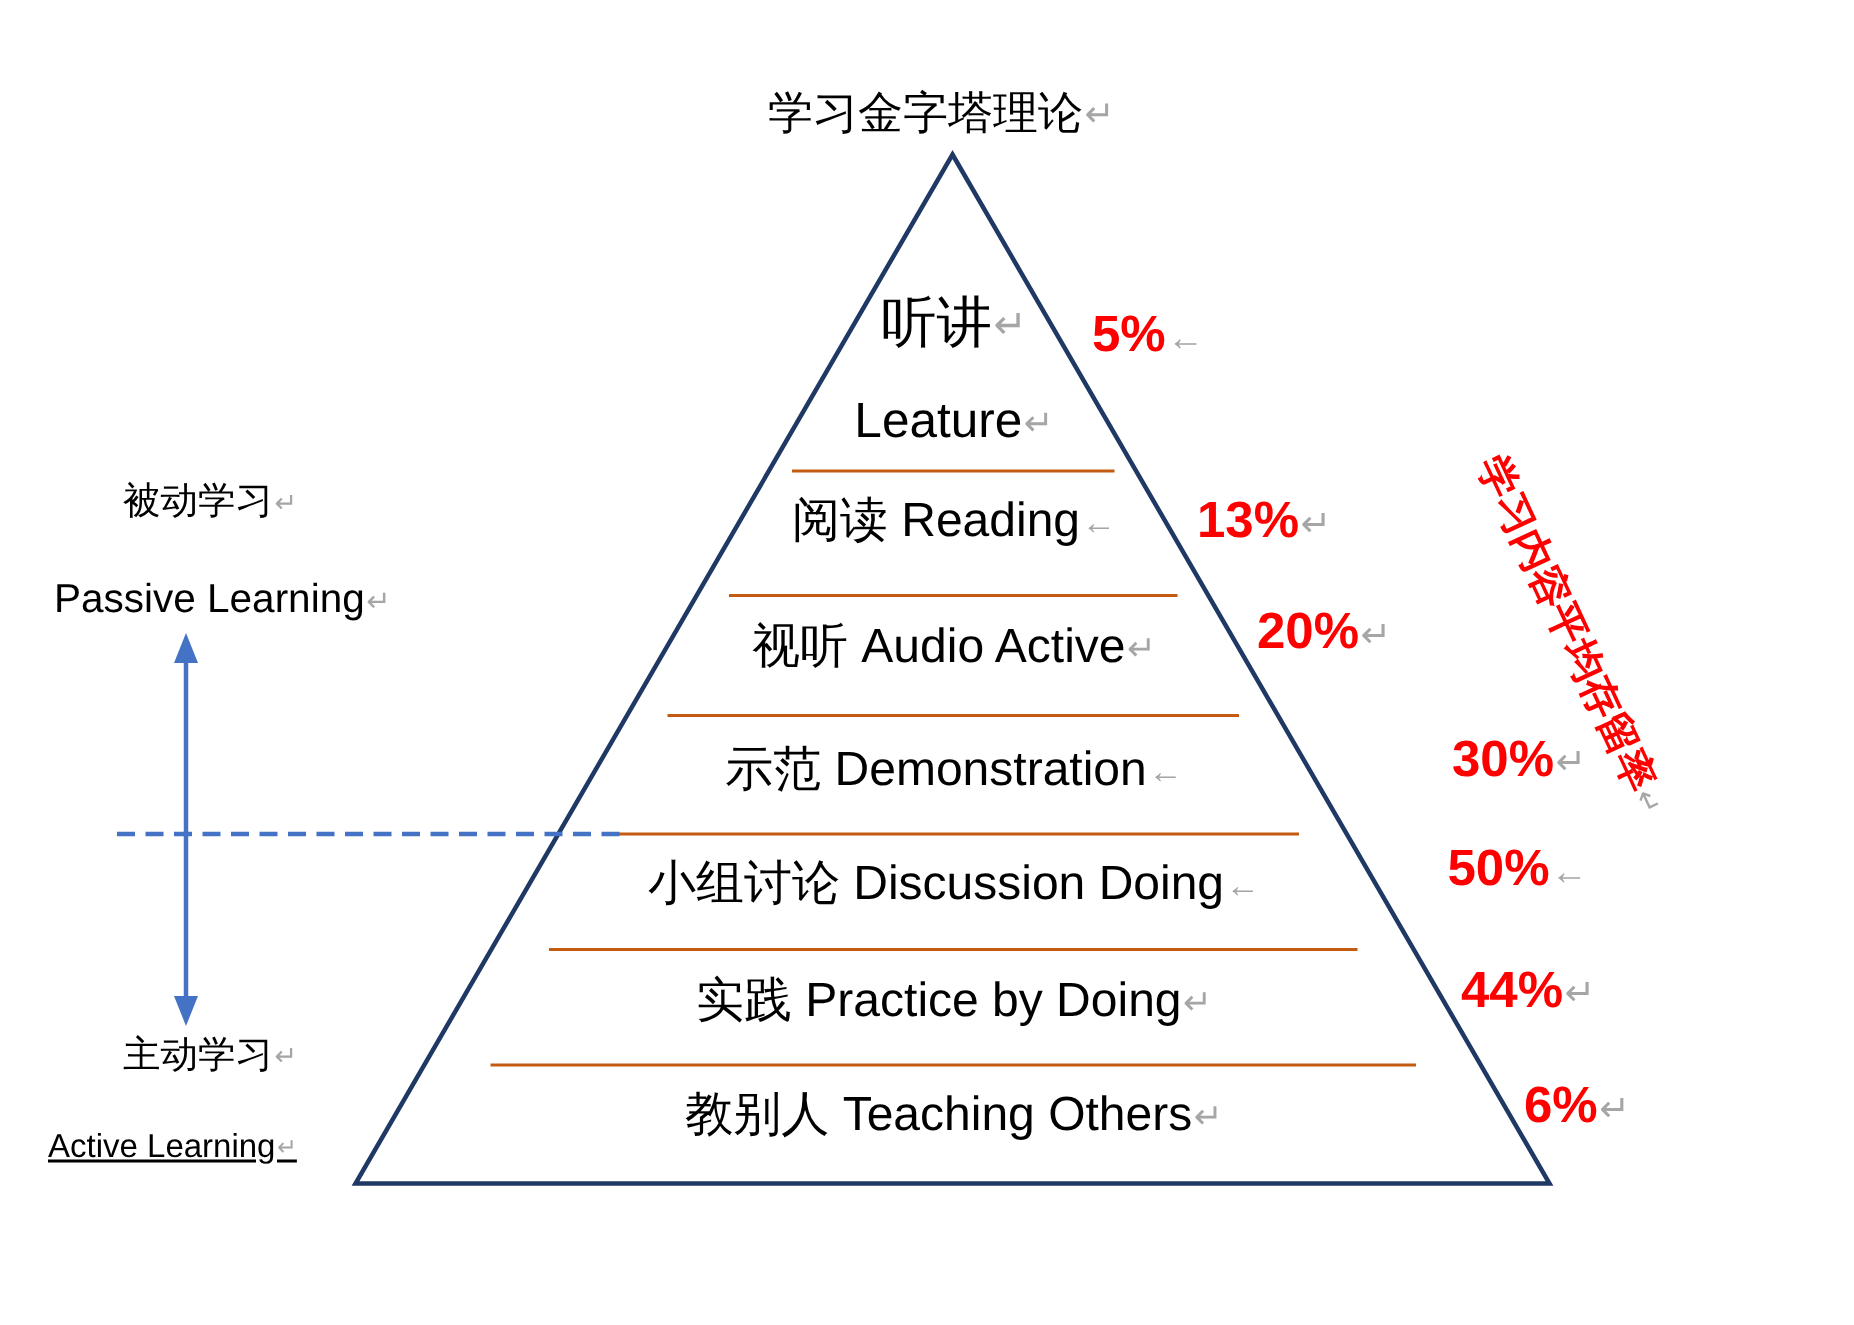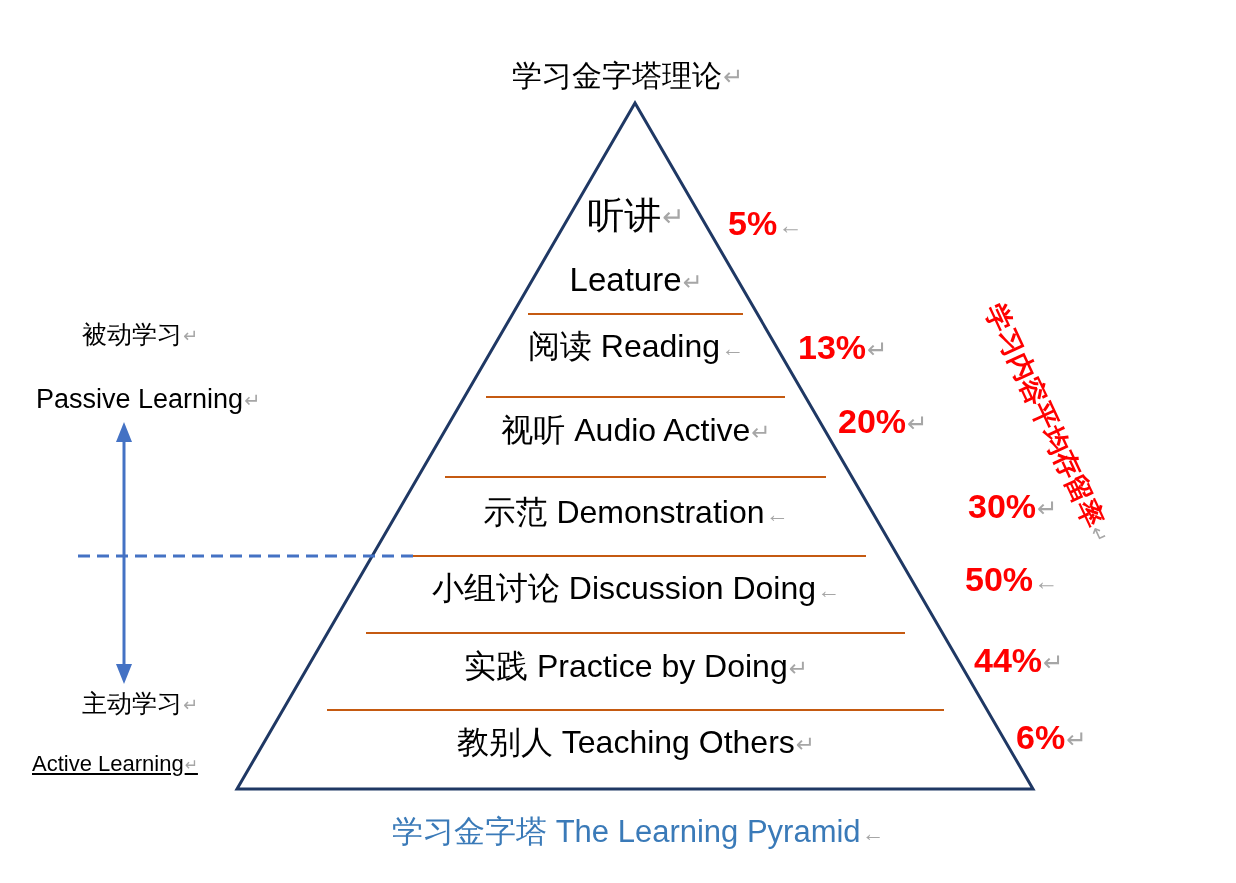--- a/index.html
+++ b/index.html
@@ -168,15 +168,14 @@
   <div class="txt retention"><span>学习内容平均存留率</span><span class="ret">↵</span></div>
 
   <div class="txt side-label lbl-passive-cn"><span>被动学习</span><span class="ret">↵</span></div>
 
   <div class="txt side-label lbl-passive-en"><span>Passive Learning</span><span class="ret">↵</span></div>
 
   <div class="txt side-label lbl-active-cn"><span>主动学习</span><span class="ret">↵</span></div>
 
   <div class="txt side-label lbl-active-en"><span>Active Learning</span><span class="ret">↵</span></div>
 
-  <div class="txt caption"><span>学习金字塔</span>&nbsp;<span>The Learning Pyramid</span><span class="ret">←</span></div>
 
 </div>
 
 </body></html>

